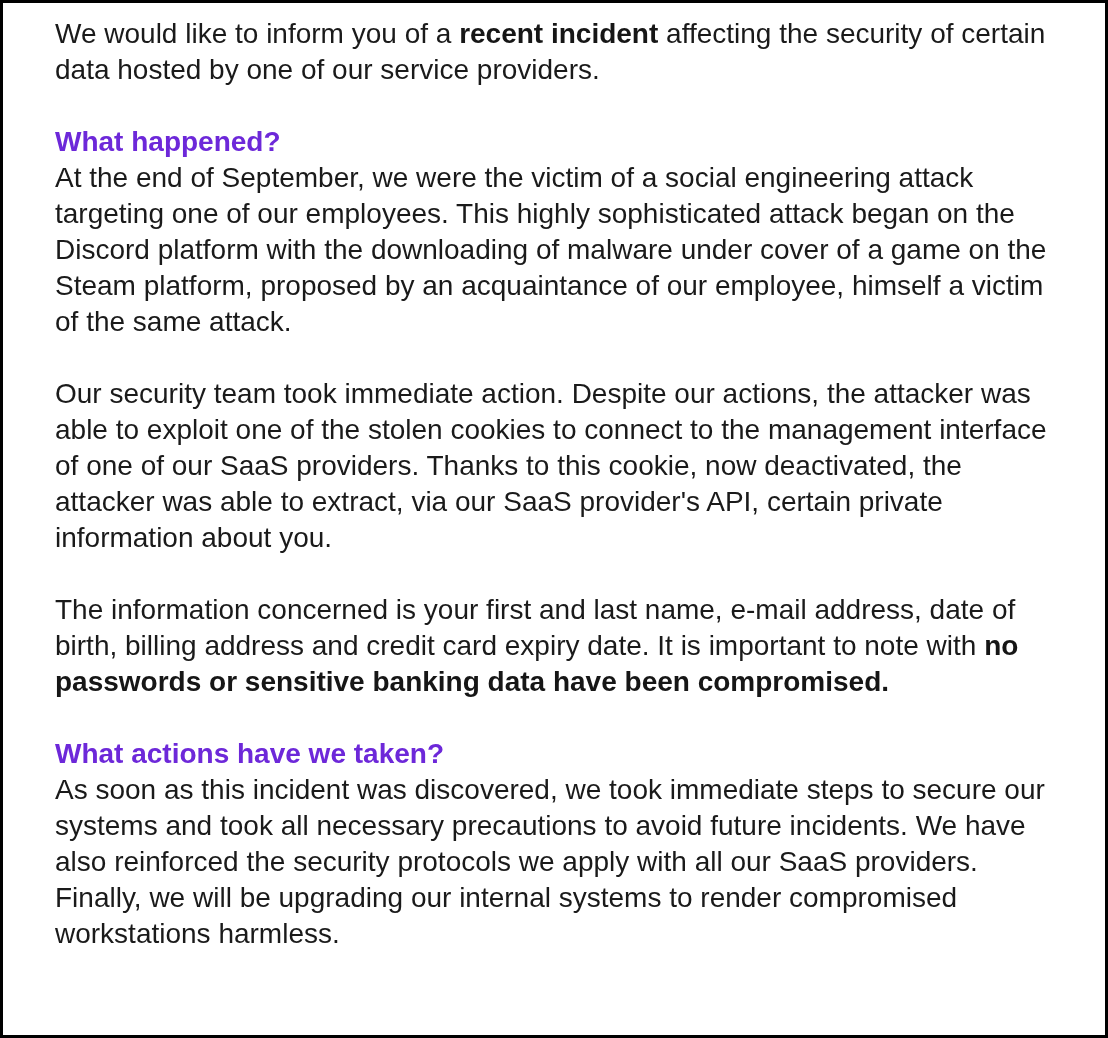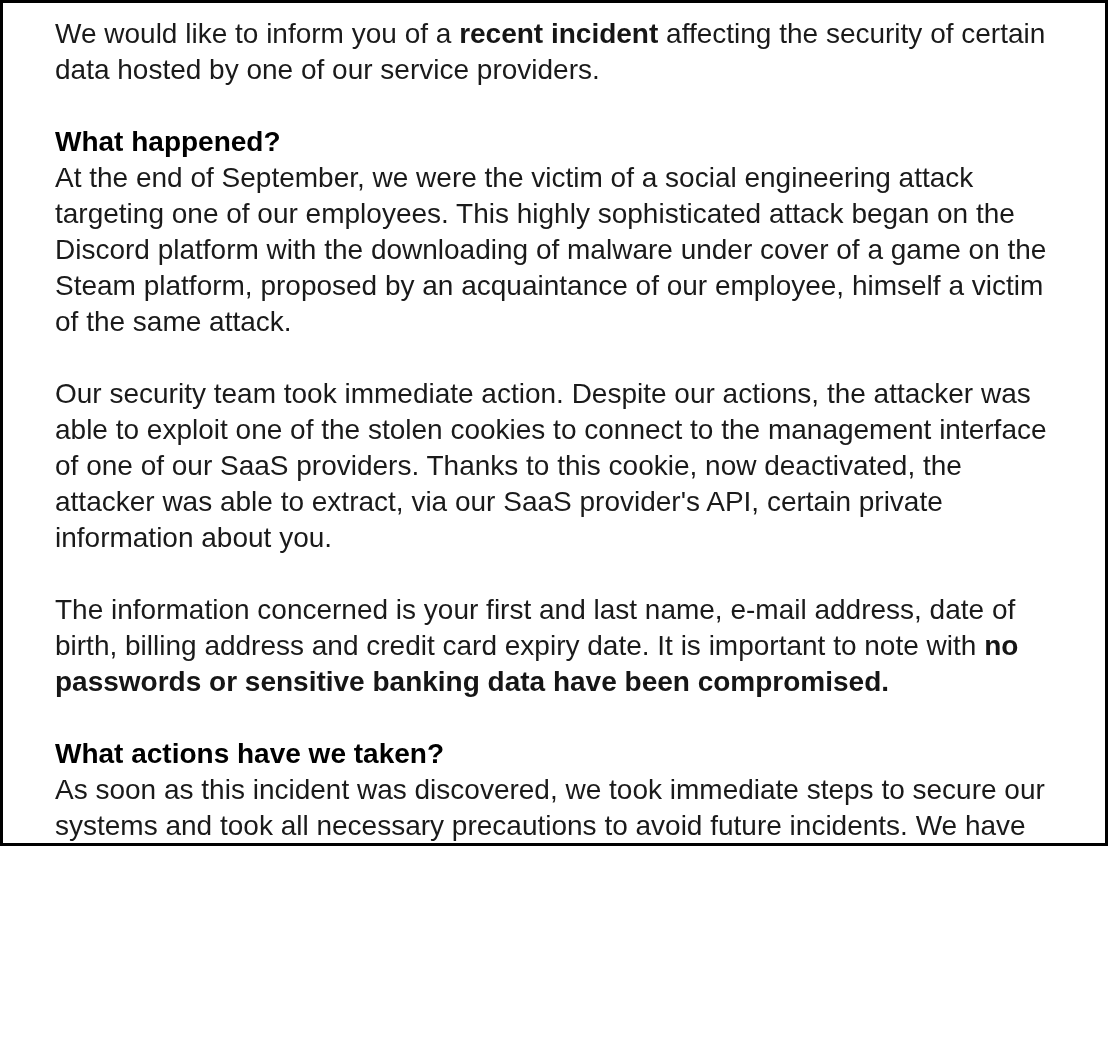--- a/index.html
+++ b/index.html
@@ -7,21 +7,21 @@
     padding: 0;
     background: #ffffff;
   }
   body {
     width: 1108px;
     height: 1038px;
     box-sizing: border-box;
   }
   .notice-frame {
     width: 1108px;
-    height: 846px;
+    height: 1038px;
     box-sizing: border-box;
     border: 3px solid #000000;
     background: #ffffff;
     padding: 13px 52px 10px 52px;
     overflow: hidden;
     font-family: "Liberation Sans", "DejaVu Sans", sans-serif;
     font-size: 28px;
     line-height: 36px;
     color: #1a1a1a;
     font-weight: 400;
@@ -30,21 +30,21 @@
   .para {
     margin: 0 0 36px 0;
     padding: 0;
   }
   .para:last-child {
     margin-bottom: 0;
   }
   .heading {
     display: block;
     font-weight: 700;
-    color: #000000;
+    color: #6d28d9;
   }
   strong, .bold-run {
     font-weight: 700;
     color: #161616;
   }
 </style>
 </head>
 <body>
 
 <div class="notice-frame">

